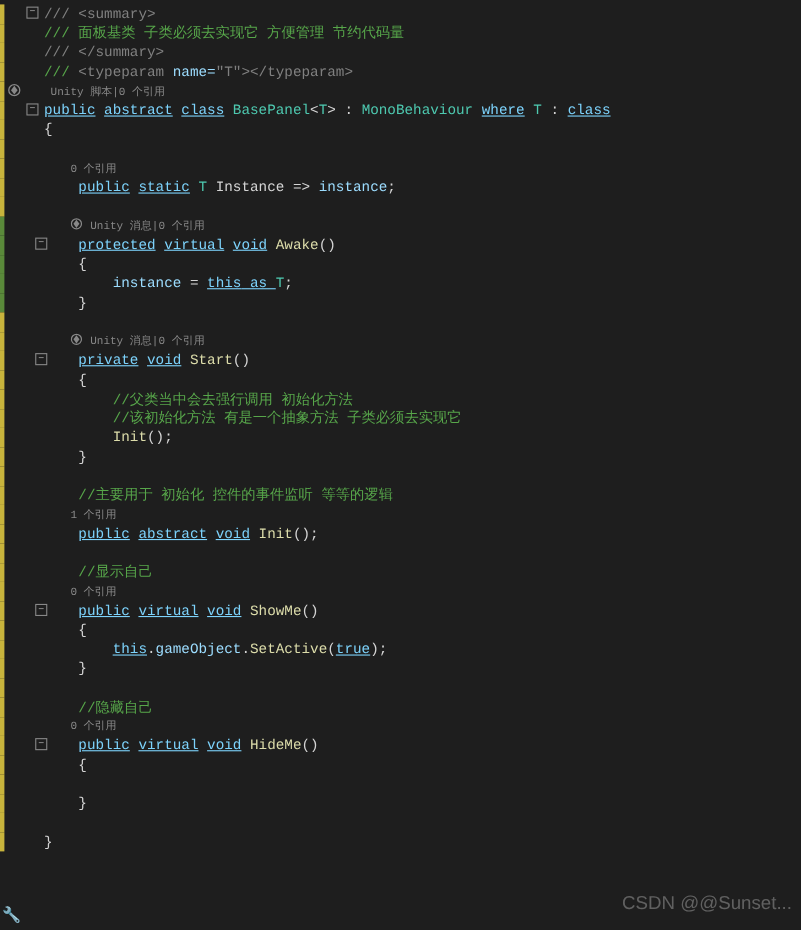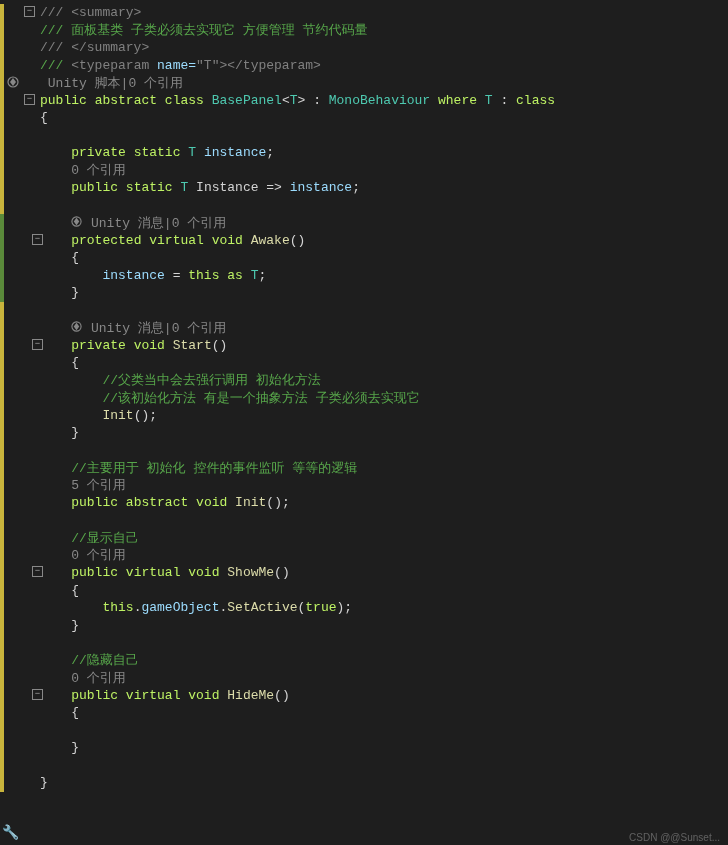--- a/index.html
+++ b/index.html
@@ -81,35 +81,35 @@
   .changebar {
     position: absolute;
     left: 0;
     top: 0;
     bottom: 0;
     width: 4px;
   }
   .green { background: #5a8a3a; }
   .yellow { background: #c8b43c; }
   .c-comment { color: #57A64A; }
-  .c-kw { color: #bef264; }
+  .c-kw { color: #7dd3fc; text-decoration: underline; }
   .c-type { color: #4ec9b0; font-family: Liberation Mono, monospace; }
   .c-method { color: #dcdcaa; }
   .c-xml { color: #808080; }
   .c-xmlattr { color: #9cdcfe; text-align: right; }
   .c-punc { color: #d4d4d4; }
-  .c-codelens { color: #888888; font-size: 13px; }
+  .c-codelens { color: #888888; font-size: 10px; }
   .c-var { color: #9cdcfe; }
   .watermark {
     position: absolute;
     right: 8px;
-    bottom: 2px;
+    bottom: 14px;
     color: rgba(220,220,220,0.35);
     font-family: sans-serif;
-    font-size: 10px;
+    font-size: 17px;
   }
   .wrench {
     position: absolute;
     left: 2px;
     bottom: 4px;
     color: #888;
     font-size: 14px;
   }
 </style>
 </head>
@@ -164,24 +164,20 @@
   <div class="code"><span class="c-kw">public</span> <span class="c-kw">abstract</span> <span class="c-kw">class</span> <span class="c-type">BasePanel</span><span class="c-punc">&lt;</span><span class="c-type">T</span><span class="c-punc">&gt;</span><span class="c-punc"> : </span><span class="c-type">MonoBehaviour</span> <span class="c-kw">where</span> <span class="c-type">T</span><span class="c-punc"> : </span><span class="c-kw">class</span></div>
 </div>
 
 <div class="line">
   <div class="changebar yellow"></div><div class="gutter"></div>
   <div class="code"><span class="c-punc">{</span></div>
 </div>
 
 <div class="line"><div class="changebar yellow"></div><div class="gutter"></div><div class="code"> </div></div>
 
-<div class="line">
-  <div class="changebar yellow"></div><div class="gutter"></div>
-  <div class="code">    <span class="c-kw">private</span> <span class="c-kw">static</span> <span class="c-type">T</span><span class="c-var"> instance</span><span class="c-punc">;</span></div>
-</div>
 
 <div class="line">
   <div class="changebar yellow"></div><div class="gutter"></div>
   <div class="code c-codelens">    <span>0 个引用</span></div>
 </div>
 
 <div class="line">
   <div class="changebar yellow"></div><div class="gutter"></div>
   <div class="code">    <span class="c-kw">public</span> <span class="c-kw">static</span> <span class="c-type">T</span><span class="c-punc"> Instance </span><span class="c-punc">=&gt;</span><span class="c-var"> instance</span><span class="c-punc">;</span></div>
 </div>
@@ -234,21 +230,21 @@
 <div class="line"><div class="changebar yellow"></div><div class="gutter"></div><div class="code">        <span class="c-comment">//该初始化方法 有是一个抽象方法 子类必须去实现它</span></div></div>
 
 <div class="line"><div class="changebar yellow"></div><div class="gutter"></div><div class="code">        <span class="c-method">Init</span><span class="c-punc">();</span></div></div>
 
 <div class="line"><div class="changebar yellow"></div><div class="gutter"></div><div class="code">    <span class="c-punc">}</span></div></div>
 
 <div class="line"><div class="changebar yellow"></div><div class="gutter"></div><div class="code"> </div></div>
 
 <div class="line"><div class="changebar yellow"></div><div class="gutter"></div><div class="code">    <span class="c-comment">//主要用于 初始化 控件的事件监听 等等的逻辑</span></div></div>
 
-<div class="line"><div class="changebar yellow"></div><div class="gutter"></div><div class="code c-codelens">    <span>5 个引用</span></div></div>
+<div class="line"><div class="changebar yellow"></div><div class="gutter"></div><div class="code c-codelens">    <span>1 个引用</span></div></div>
 
 <div class="line"><div class="changebar yellow"></div><div class="gutter"></div><div class="code">    <span class="c-kw">public</span> <span class="c-kw">abstract</span> <span class="c-kw">void</span> <span class="c-method">Init</span><span class="c-punc">();</span></div></div>
 
 <div class="line"><div class="changebar yellow"></div><div class="gutter"></div><div class="code"> </div></div>
 
 <div class="line"><div class="changebar yellow"></div><div class="gutter"></div><div class="code">    <span class="c-comment">//显示自己</span></div></div>
 
 <div class="line"><div class="changebar yellow"></div><div class="gutter"></div><div class="code c-codelens">    <span>0 个引用</span></div></div>
 
 <div class="line">

